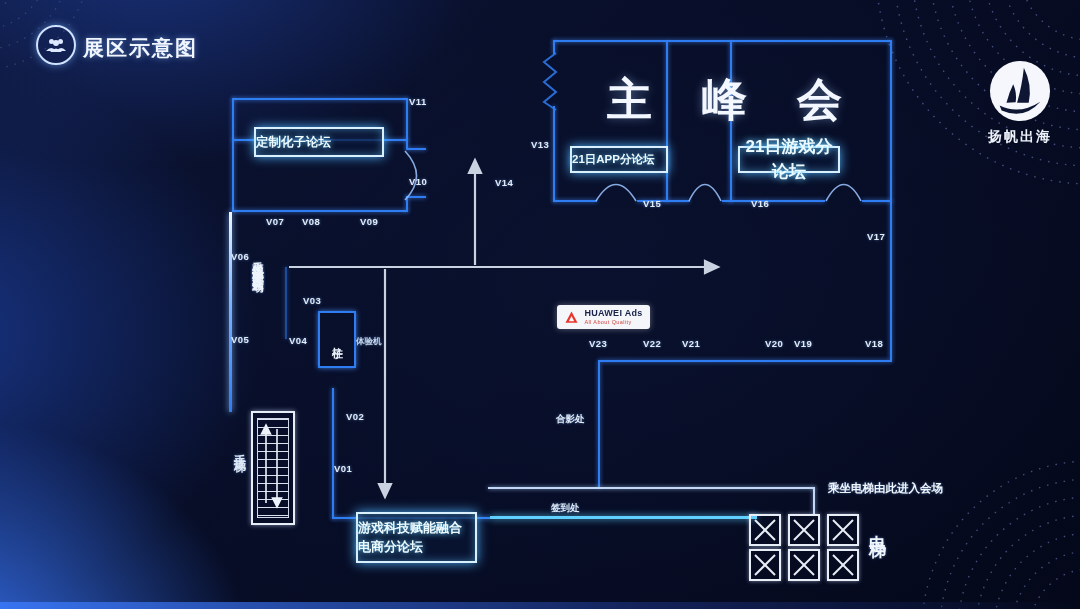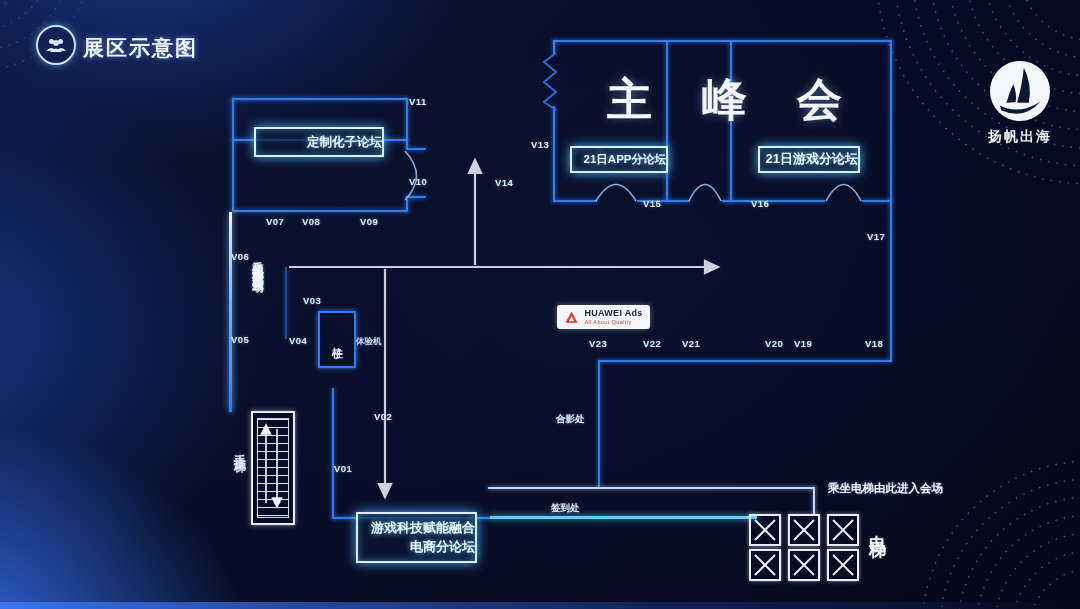--- a/index.html
+++ b/index.html
@@ -12,21 +12,21 @@
       radial-gradient(700px 500px at 55% 45%, rgba(10,18,48,.8), rgba(10,18,48,0) 80%),
       linear-gradient(135deg,#0c1434 0%,#070d26 45%,#04081a 100%);}
   .abs{position:absolute;}
   .wall{position:absolute;background:#2f7df2;box-shadow:0 0 4px rgba(70,145,255,.85);}
   .wall.dim{opacity:.55;}
   .wall.bright{background:linear-gradient(180deg,#eef5ff 0%,#79b4ff 45%,#2f7df2 100%);box-shadow:0 0 6px rgba(140,190,255,.9);}
   .wall.white{background:#c3d7f6;box-shadow:0 0 4px rgba(170,205,255,.8);}
   .wall.cyan{background:#5fd0ff;box-shadow:0 0 7px rgba(95,208,255,.95);}
   .vlabel{position:absolute;font-weight:bold;font-size:9.5px;color:#e2ebf8;letter-spacing:.4px;
     text-shadow:0 0 3px rgba(130,185,255,.55);white-space:nowrap;}
-  .glowbox{position:absolute;display:flex;flex-direction:column;align-items:flex-end;justify-content:center;
+  .glowbox{position:absolute;display:flex;flex-direction:column;align-items:flex-start;justify-content:center;
     border:2px solid #d9f1ff;background:rgba(10,22,52,.72);
     box-shadow:0 0 11px rgba(80,180,255,.95), inset 0 0 9px rgba(100,195,255,.5);
     color:#ecfaff;text-shadow:0 0 6px #65ccff;font-weight:bold;text-align:center;line-height:1.45;}
   .vtext{writing-mode:vertical-rl;text-orientation:upright;}
   .smalltxt{position:absolute;font-weight:bold;color:#dfe8f5;text-shadow:0 0 3px rgba(120,180,255,.5);white-space:nowrap;}
   .lift-cell{width:28px;height:28px;border:2px solid #e9eef6;box-shadow:0 0 4px rgba(200,220,255,.6);position:relative;}
   .lift-cell svg{position:absolute;inset:0;}
   #title-icon{position:absolute;left:36px;top:25px;width:36px;height:36px;border:2.5px solid #cfe2ff;
     border-radius:50%;box-shadow:0 0 8px rgba(120,180,255,.6);display:flex;align-items:center;justify-content:center;}
   #huawei-box{position:absolute;left:557px;top:305px;width:93px;height:24px;border-radius:3px;
@@ -160,21 +160,21 @@
     </g>
   </svg>
 
   <div class="abs" style="left:607px;top:70px;width:260px;font-size:45px;font-weight:bold;color:#f3f7ff;letter-spacing:50px;white-space:nowrap;text-shadow:0 0 10px rgba(160,200,255,.45)">主峰会</div>
   <div class="glowbox" style="left:254px;top:127px;width:126px;height:26px;font-size:12.5px;">
     <span>定制化子论坛</span>
   </div>
   <div class="glowbox" style="left:570px;top:146px;width:94px;height:23px;font-size:11.5px;">
     <span>21日APP分论坛</span>
   </div>
-  <div class="glowbox" style="left:738px;top:146px;width:98px;height:23px;font-size:13px;margin-left:20px;">
+  <div class="glowbox" style="left:738px;top:146px;width:98px;height:23px;font-size:17px;">
     <span>21日游戏分论坛</span>
   </div>
   <div class="glowbox" style="left:356px;top:512px;width:117px;height:47px;font-size:13px;">
     <span>游戏科技赋能融合</span>
     <span>电商分论坛</span>
   </div>
 
   <div id="huawei-box">
     <svg width="15" height="15" viewBox="0 0 20 20">
       <path d="M10 2 L18 17 L2 17 Z" fill="#e8342a"></path>
@@ -235,21 +235,21 @@
         <svg width="28" height="28" viewBox="0 0 28 28">
           <line x1="4" y1="4" x2="24" y2="24" stroke="#e9eef6" stroke-width="2"></line>
           <line x1="24" y1="4" x2="4" y2="24" stroke="#e9eef6" stroke-width="2"></line>
         </svg>
       </div>
     </div>
   <div class="smalltxt vtext" style="left:866px;top:521px;font-size:17px;letter-spacing:6px;color:#f2f6fd;">电梯</div>
 
   <div class="abs" id="booth-layer" style="left:0;top:0;width:100%;height:100%;">
       <span class="vlabel" style="left: 334px; top: 463px;">V01</span>
-      <span class="vlabel" style="left: 342px; top: 411px; padding-left: 32px;">V02</span>
+      <span class="vlabel" style="left: 314px; top: 411px; padding-left: 32px;">V02</span>
       <span class="vlabel" style="left: 303px; top: 295px;">V03</span>
       <span class="vlabel" style="left: 289px; top: 335px;">V04</span>
       <span class="vlabel" style="left: 231px; top: 334px;">V05</span>
       <span class="vlabel" style="left: 231px; top: 251px;">V06</span>
       <span class="vlabel" style="left: 266px; top: 216px;">V07</span>
       <span class="vlabel" style="left: 302px; top: 216px;">V08</span>
       <span class="vlabel" style="left: 360px; top: 216px;">V09</span>
       <span class="vlabel" style="left: 409px; top: 128px; margin-top: 48px;">V10</span>
       <span class="vlabel" style="left: 409px; top: 96px;">V11</span>
       <span class="vlabel" style="left: 531px; top: 139px;">V13</span>

